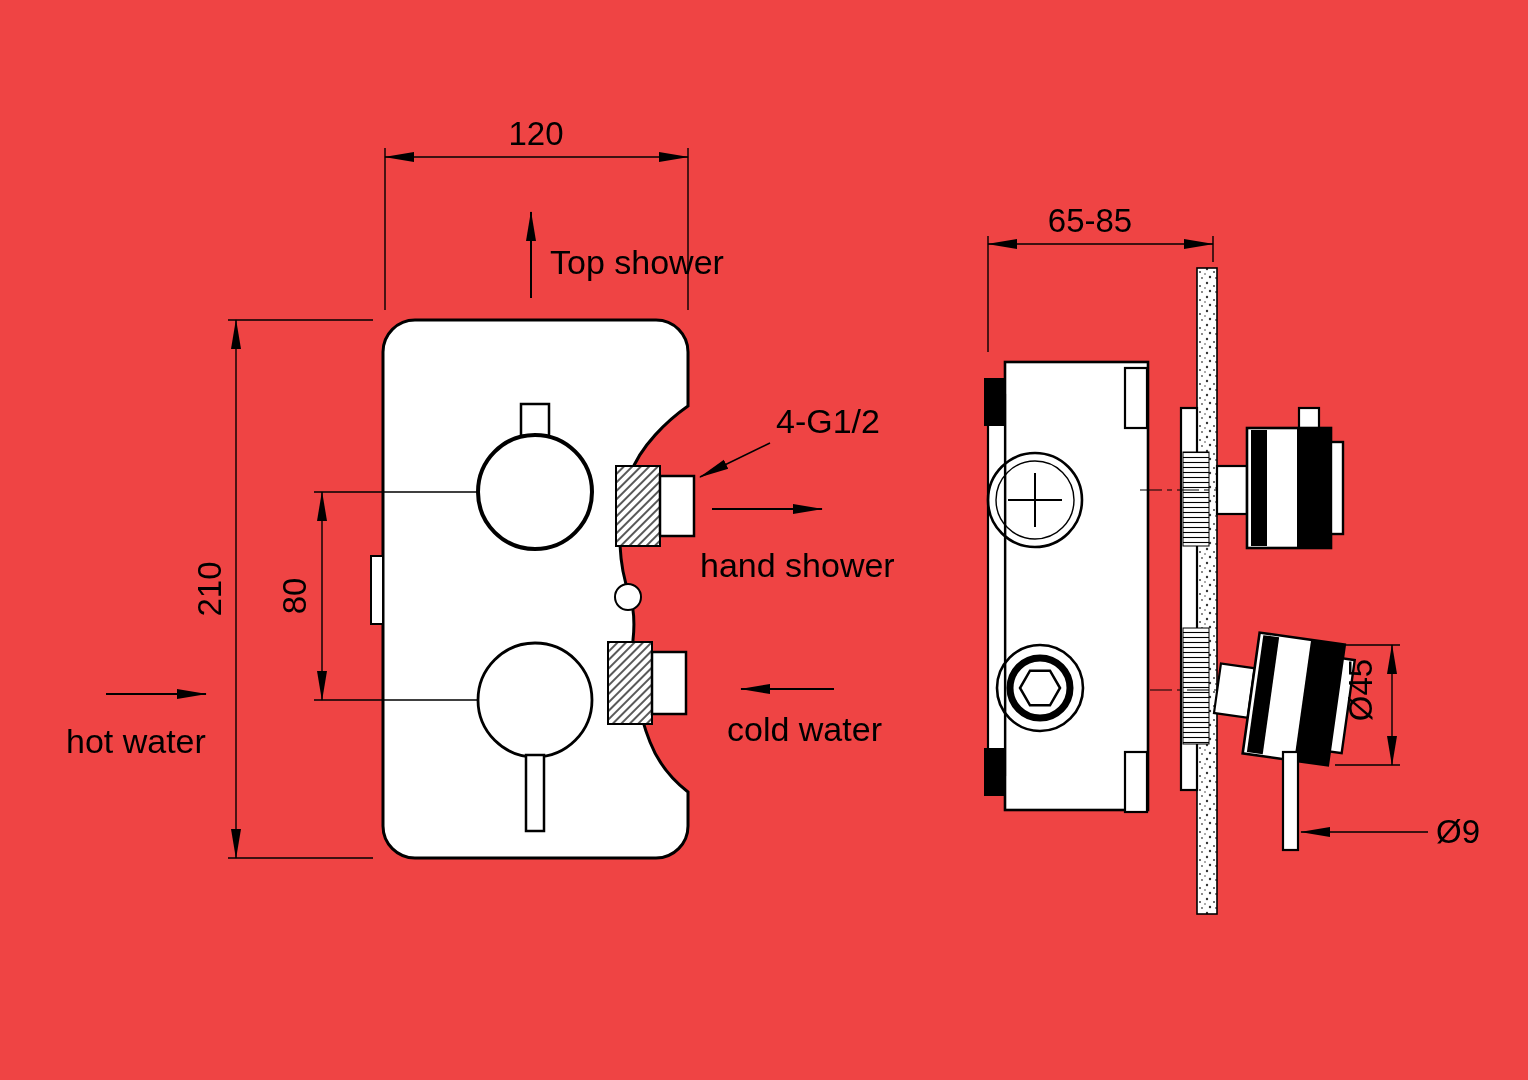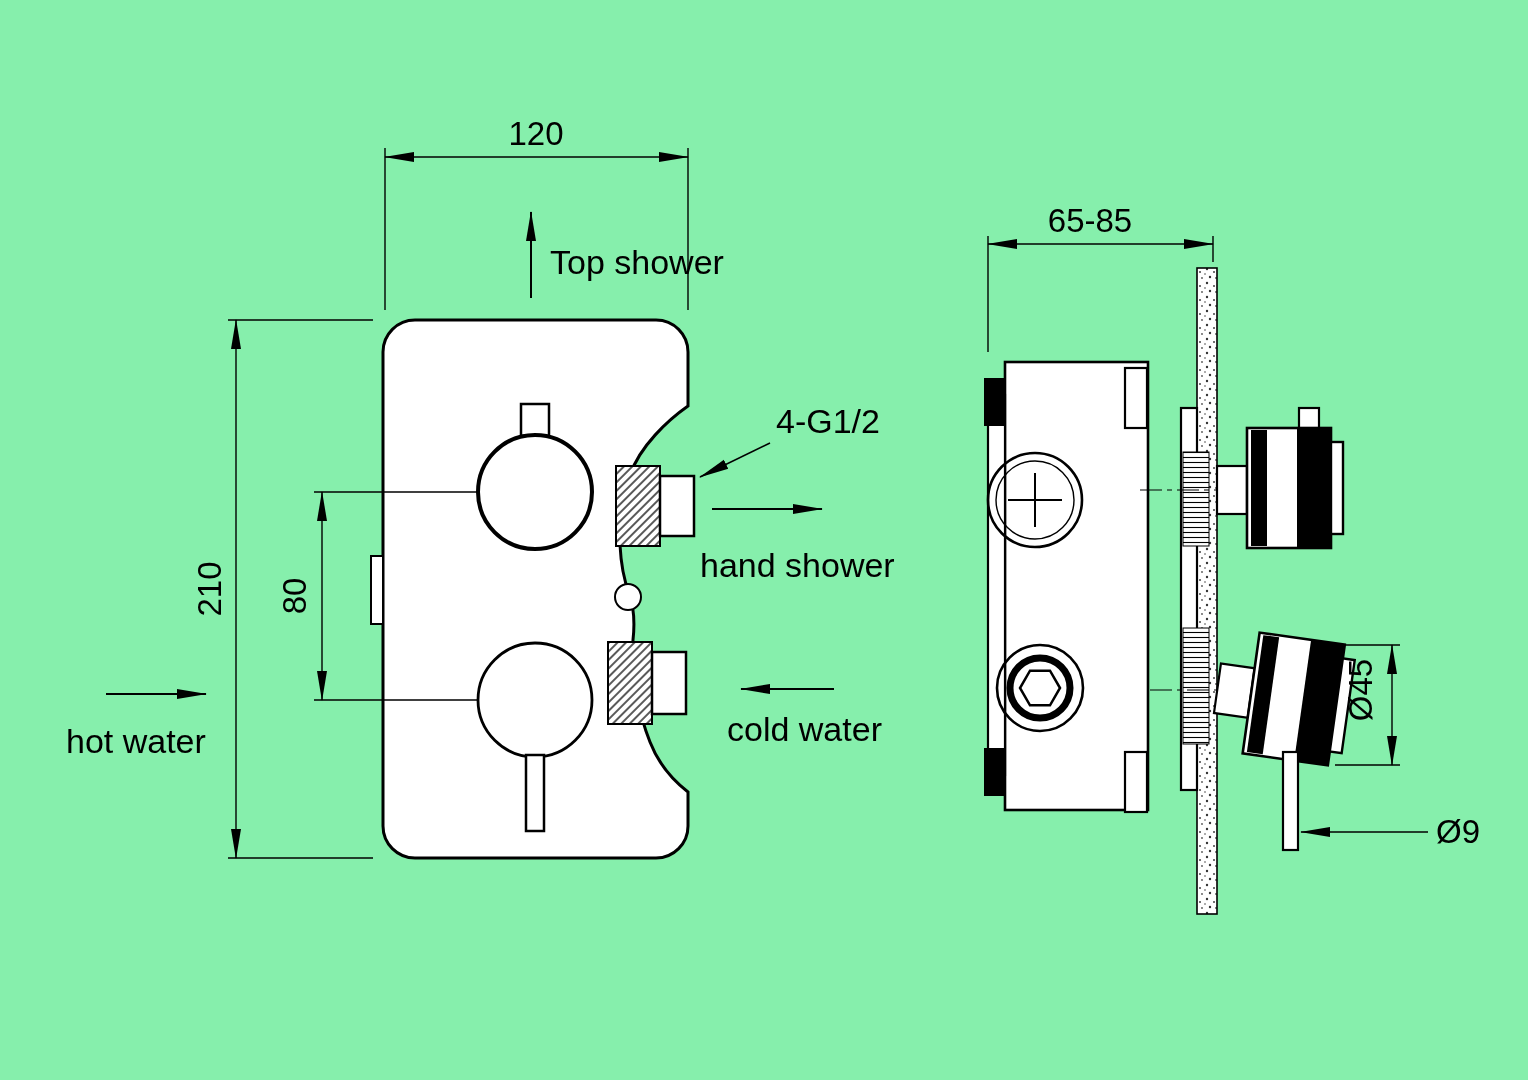--- a/index.html
+++ b/index.html
@@ -5,21 +5,21 @@
   html, body {
     margin: 0;
     padding: 0;
     background: #ffffff;
     font-family: "Liberation Sans", sans-serif;
   }
   .canvas {
     position: relative;
     width: 1528px;
     height: 1080px;
-    background: #86efac;
+    background: #ef4444;
     overflow: hidden;
   }
   svg text {
     font-family: "Liberation Sans", sans-serif;
     font-size: 34px;
     fill: #000000;
   }
   svg .dimtext { font-size: 33px; }
 </style>
 </head>

